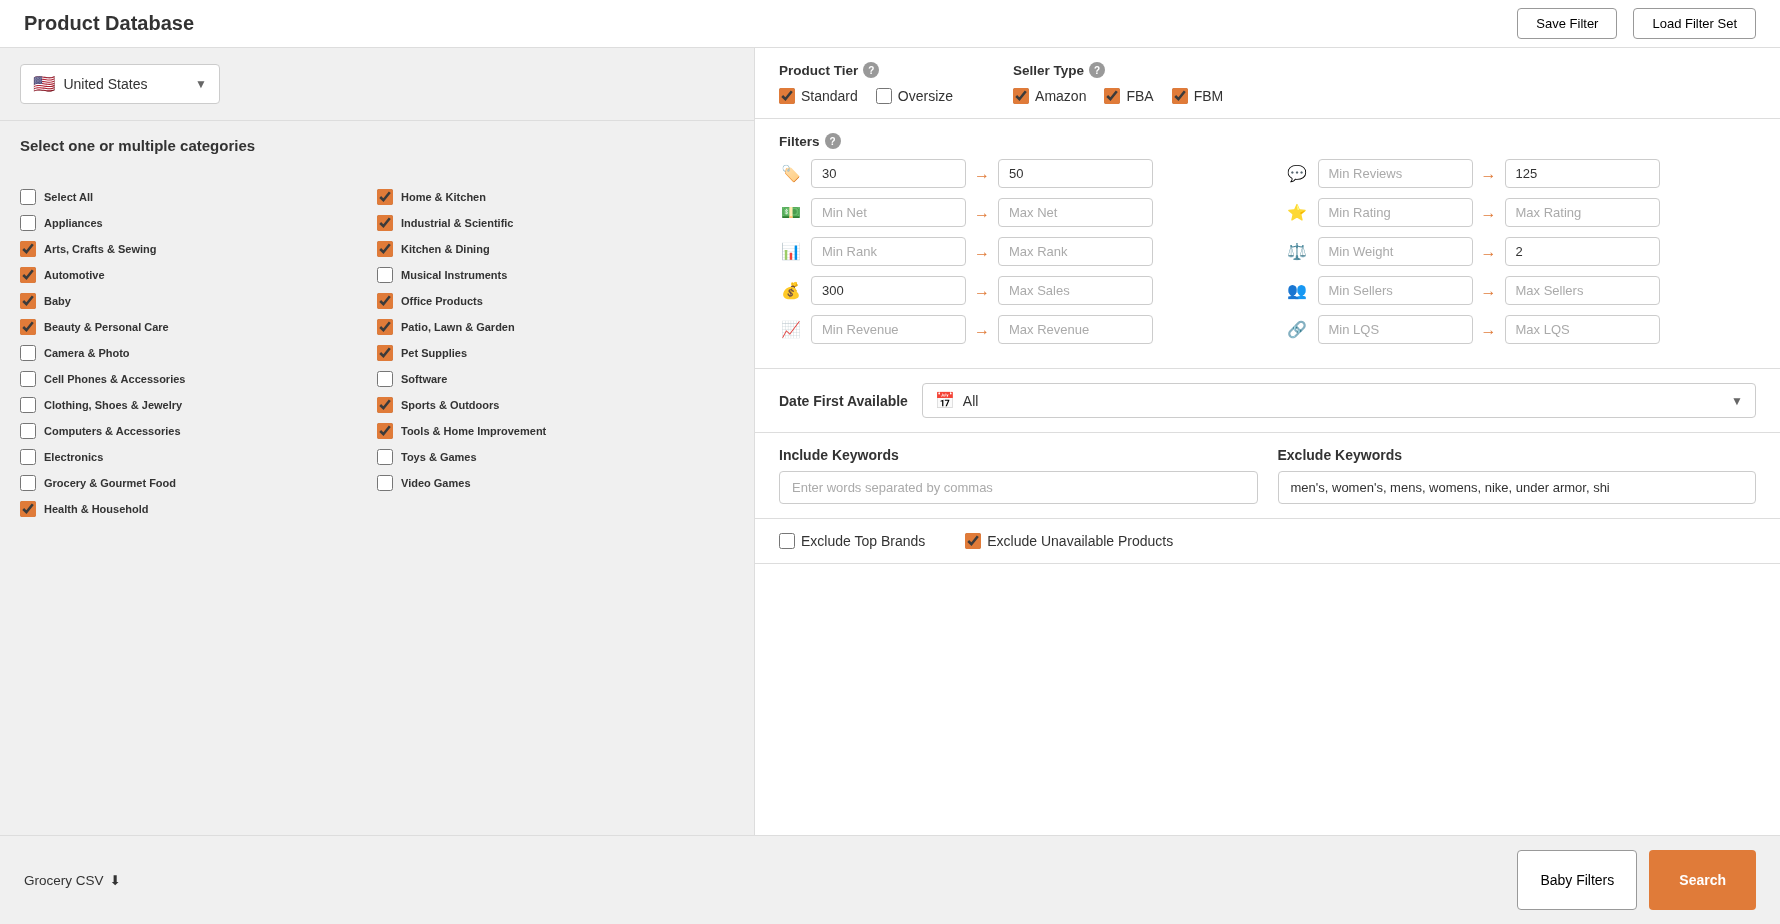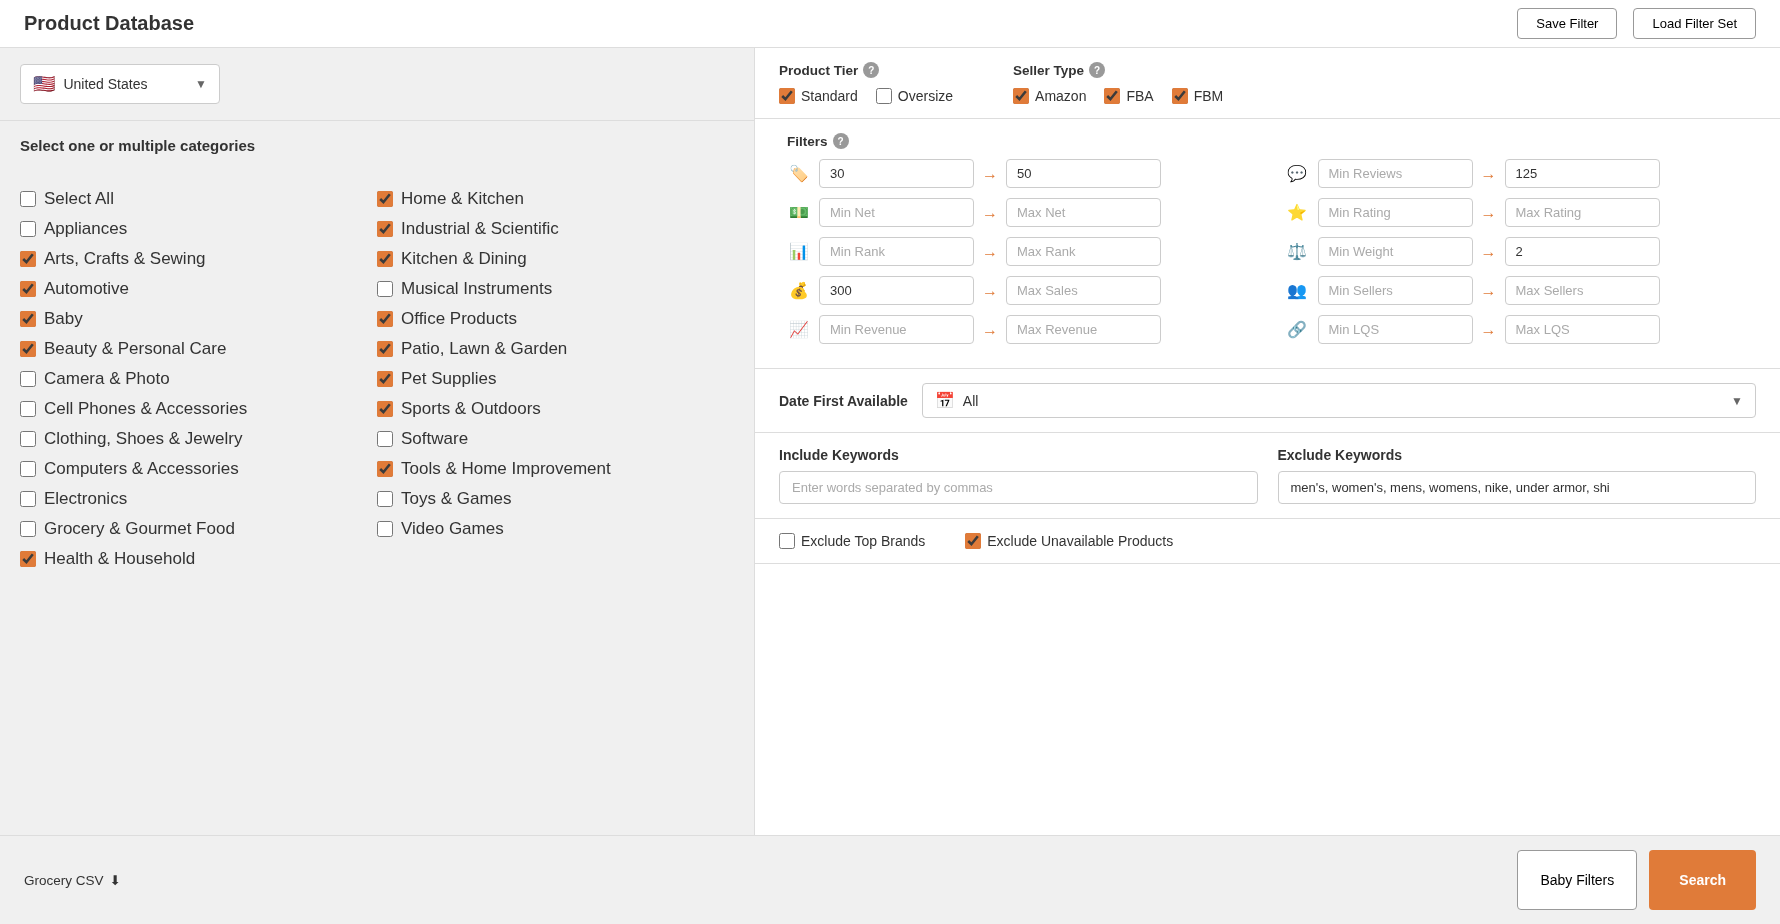--- a/index.html
+++ b/index.html
@@ -70,21 +70,21 @@
       gap: 8px;
       padding: 5px 0;
       cursor: pointer;
     }
     .category-item input[type="checkbox"] {
       width: 16px;
       height: 16px;
       cursor: pointer;
       accent-color: #e07b39;
     }
-    .category-label { font-size: 17px; }
+    .category-label { font-size: 11px; font-weight: bold; }
 
     
     .right-panel {
       flex: 1;
       background: #fff;
       overflow-y: auto;
       display: flex;
       flex-direction: column;
     }
 
@@ -128,21 +128,21 @@
       gap: 6px;
       cursor: pointer;
     }
     .checkbox-item input[type="checkbox"] {
       width: 16px;
       height: 16px;
       accent-color: #e07b39;
       cursor: pointer;
     }
 
-    .filters-section { padding: 14px 32px; border-bottom: 1px solid #ddd; flex-shrink: 0; }
+    .filters-section { padding: 14px 24px; border-bottom: 1px solid #ddd; flex-shrink: 0; }
 
     .filter-row {
       display: flex;
       align-items: center;
       gap: 8px;
       margin-bottom: 10px;
     }
     .filter-icon {
       width: 24px;
       height: 24px;
@@ -357,26 +357,26 @@
               </div>
               <div class="category-item">
                 <input type="checkbox" checked="" style="">
                 <span class="category-label">Patio, Lawn &amp; Garden</span>
               </div>
               <div class="category-item">
                 <input type="checkbox" checked="" style="">
                 <span class="category-label">Pet Supplies</span>
               </div>
               <div class="category-item">
+                <input type="checkbox" style="">
+                <span class="category-label">Software</span>
+              </div>
+              <div class="category-item">
                 <input type="checkbox" checked="" style="">
                 <span class="category-label">Sports &amp; Outdoors</span>
-              </div>
-              <div class="category-item">
-                <input type="checkbox" style="">
-                <span class="category-label">Software</span>
               </div>
               <div class="category-item">
                 <input type="checkbox" checked="" style="">
                 <span class="category-label">Tools &amp; Home Improvement</span>
               </div>
               <div class="category-item">
                 <input type="checkbox" style="">
                 <span class="category-label">Toys &amp; Games</span>
               </div>
               <div class="category-item">

